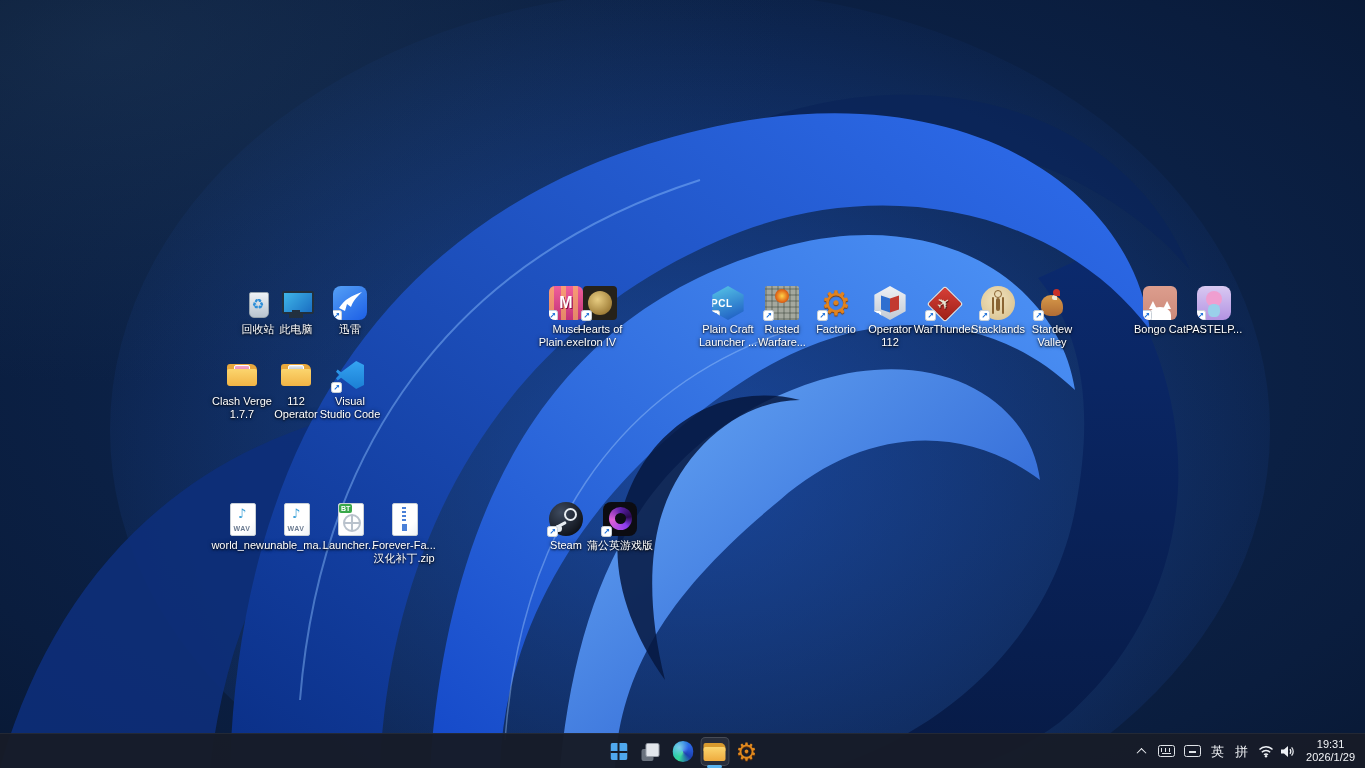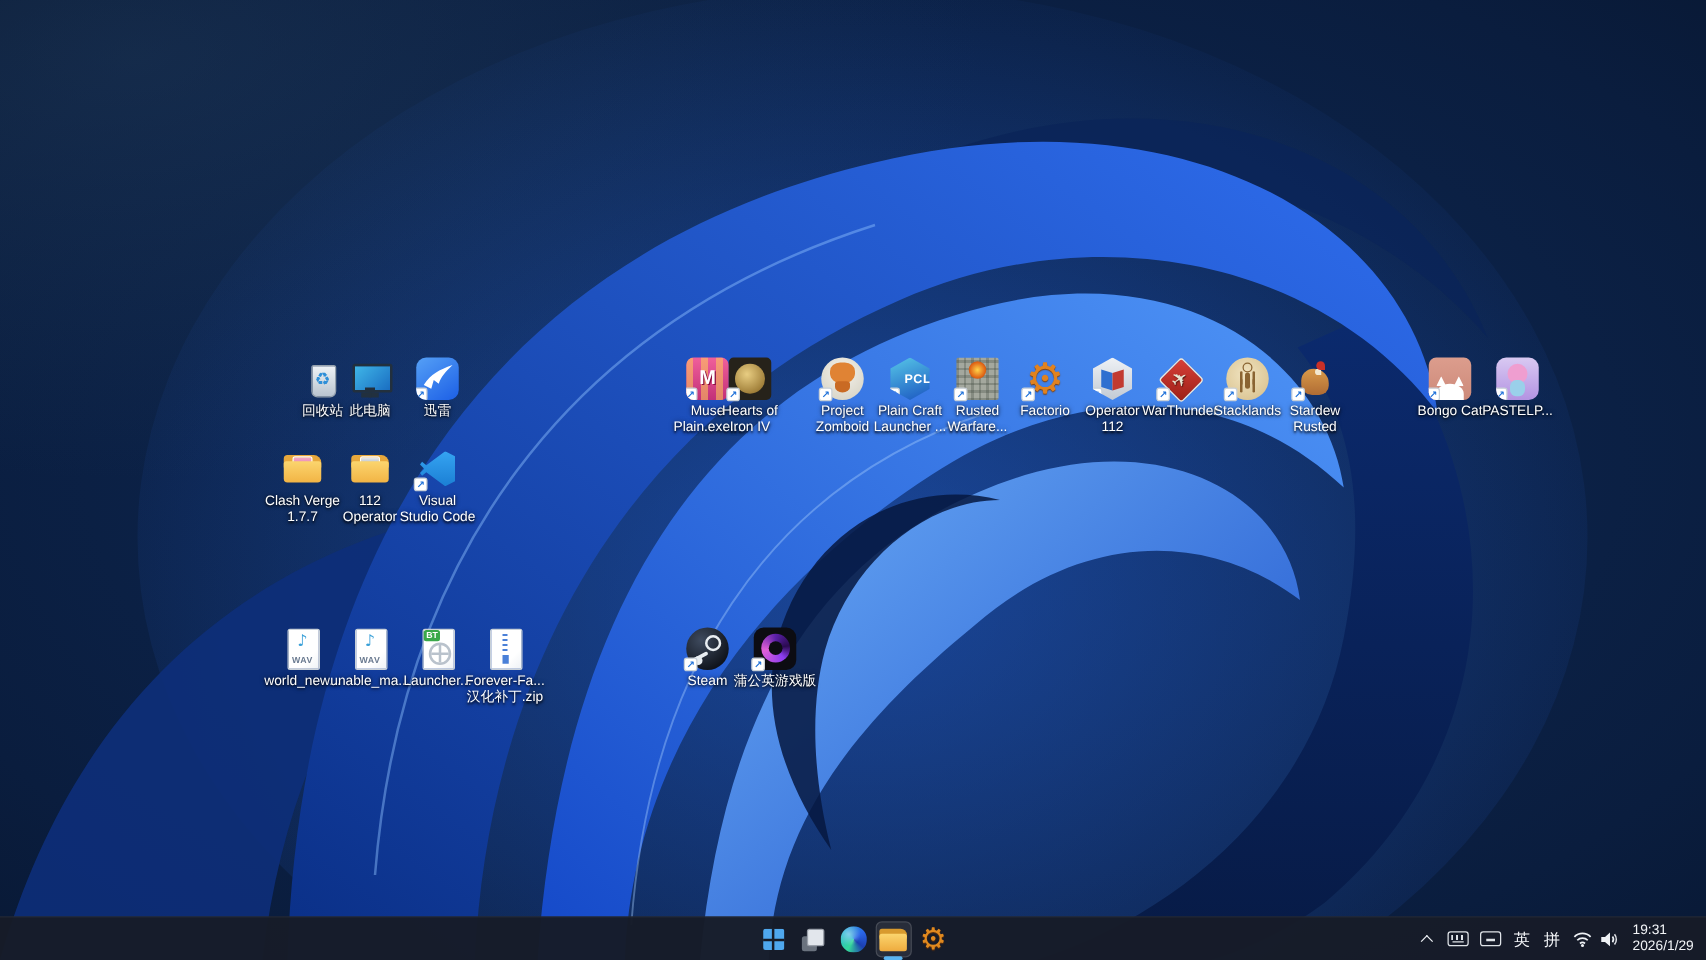--- a/index.html
+++ b/index.html
@@ -51,21 +51,21 @@
       background:radial-gradient(circle at 40% 35%,#e8cd82,#a3823c 70%,#6e5420)}
 
   .a-zomboid{border-radius:50%;background:radial-gradient(circle at 50% 35%,#f4f2ec,#d3cfc0)}
   .a-zomboid::before{content:"";position:absolute;left:7px;top:4px;width:20px;height:17px;background:#e08334;
       border-radius:45% 45% 55% 55%}
   .a-zomboid::after{content:"";position:absolute;left:11px;top:19px;width:12px;height:9px;background:#c96a24;
       border-radius:30% 30% 60% 60%}
 
   .a-pcl{background:linear-gradient(160deg,#57c8e8,#1a55c0);
       clip-path:polygon(50% 0,96% 26%,96% 74%,50% 100%,4% 74%,4% 26%);
-      display:flex;align-items:center;justify-content:flex-end}
+      display:flex;align-items:center;justify-content:flex-start}
   .a-pcl .it{font-size:10px;font-weight:bold;color:#fff;letter-spacing:.5px}
 
   .a-rusted{background:#a4a89e;border-radius:2px;background-image:
       repeating-linear-gradient(0deg,rgba(55,65,55,.28) 0 2px,transparent 2px 6px),
       repeating-linear-gradient(90deg,rgba(55,65,55,.28) 0 2px,transparent 2px 6px)}
   .a-rusted::before{content:"";position:absolute;left:10px;top:3px;width:14px;height:14px;border-radius:50%;
       background:radial-gradient(#ffd24a,#e06818 60%,#a03008)}
 
   .a-factorio{display:flex;align-items:center;justify-content:center}
   .a-factorio::before{content:"⚙";font-size:34px;line-height:34px;color:#e0821f;
@@ -186,21 +186,21 @@
   .trbtn{height:27px;min-width:23px;padding:0 4px;border-radius:4px;display:flex;align-items:center;
       justify-content:center;gap:6px;color:#eef1f5}
   .chev{width:7px;height:7px;border-left:1.6px solid #eef1f5;border-top:1.6px solid #eef1f5;
       transform:rotate(45deg) translate(1px,1px)}
   .kbd,.tkbd{width:17px;height:12px;border:1.2px solid #dfe3e8;border-radius:2.5px;position:relative}
   .kbd::before{content:"";position:absolute;left:2px;right:2px;top:2px;height:4px;
       background:repeating-linear-gradient(90deg,#dfe3e8 0 1.5px,transparent 1.5px 4px)}
   .kbd::after{content:"";position:absolute;left:3px;right:3px;bottom:2px;height:1.5px;background:#dfe3e8}
   .tkbd::after{content:"";position:absolute;left:4px;right:4px;bottom:3px;height:1.6px;background:#dfe3e8}
   .ime{font-size:13px;color:#f2f4f7;line-height:1}
-  .clock{text-align:left;font-size:11px;line-height:13px;color:#f2f4f7;padding:0 6px}
+  .clock{text-align:center;font-size:11px;line-height:13px;color:#f2f4f7;padding:0 6px}
 </style>
 </head>
 <body>
 
 <div class="screen">
 
   <div class="wallpaper">
     <svg viewBox="0 0 1365 768" preserveAspectRatio="none">
       <defs>
         <linearGradient id="g1" x1="0" y1="1" x2="1" y2="0">
@@ -262,27 +262,20 @@
     <div class="lbl">Muse
 Plain.exe...</div>
   </div>
   <div class="dicon" style="left:560px;top:286px">
     <div class="art a-hoi4">
       <span class="sc"></span>
     </div>
     <div class="lbl">Hearts of
 Iron IV</div>
   </div>
-  <div class="dicon" style="left:634px;top:286px">
-    <div class="art a-zomboid">
-      <span class="sc"></span>
-    </div>
-    <div class="lbl">Project
-Zomboid</div>
-  </div>
   <div class="dicon" style="left:688px;top:286px">
     <div class="art a-pcl">
       <span class="it">PCL</span>
       <span class="sc"></span>
     </div>
     <div class="lbl">Plain Craft
 Launcher ...</div>
   </div>
   <div class="dicon" style="left:742px;top:286px">
     <div class="art a-rusted">
@@ -314,21 +307,21 @@
     <div class="art a-stacklands">
       <span class="sc"></span>
     </div>
     <div class="lbl">Stacklands</div>
   </div>
   <div class="dicon" style="left:1012px;top:286px">
     <div class="art a-stardew">
       <span class="sc"></span>
     </div>
     <div class="lbl">Stardew
-Rusted</div>
+Valley</div>
   </div>
   <div class="dicon" style="left:1120px;top:286px">
     <div class="art a-bongo">
       <span class="sc"></span>
     </div>
     <div class="lbl">Bongo Cat</div>
   </div>
   <div class="dicon" style="left:1174px;top:286px">
     <div class="art a-pastelp">
       <span class="sc"></span>

